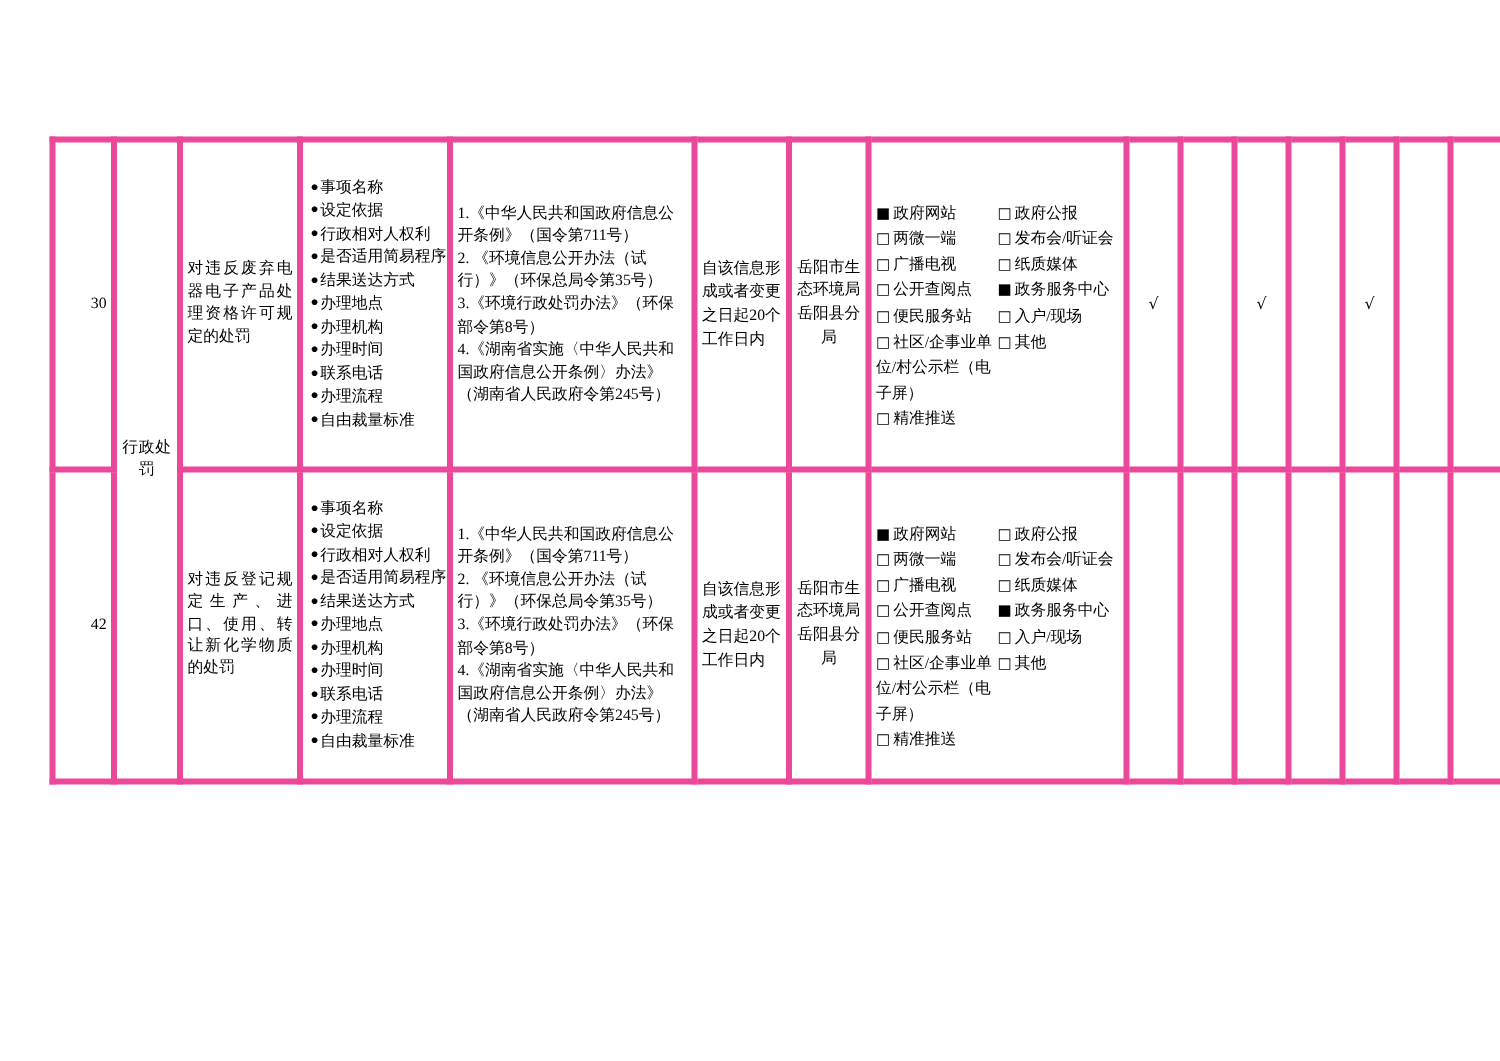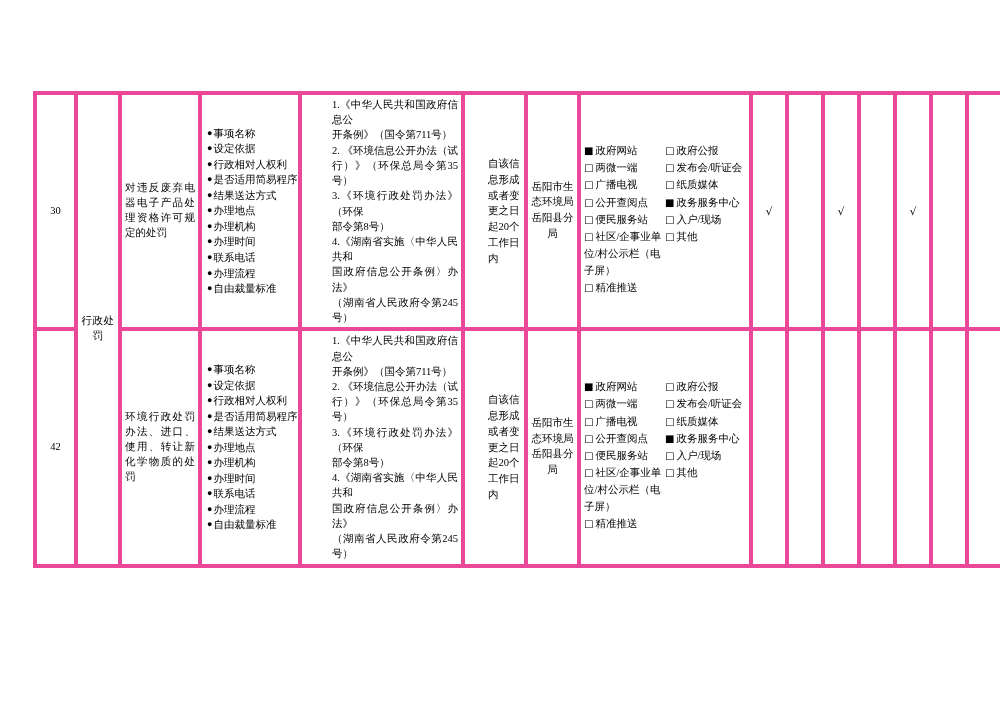--- a/index.html
+++ b/index.html
@@ -42,21 +42,21 @@
   col.c-no      { width: 41px; }
   col.c-type    { width: 44px; }
   col.c-item    { width: 80px; }
   col.c-content { width: 100px; }
   col.c-basis   { width: 163px; }
   col.c-time    { width: 63px; }
   col.c-org     { width: 53px; }
   col.c-channel { width: 172px; }
   col.c-chk     { width: 36px; }
   .cell-no {
-    text-align: center;
+    text-align: right;
     font-size: 11px;
   }
   .cell-type {
     text-align: center;
     font-size: 11px;
     letter-spacing: 0.5px;
     vertical-align: middle;
     margin-left: 27px;
   }
   .vert-type {
@@ -85,27 +85,25 @@
   }
   .basis {
     font-size: 10.5px;
     line-height: 1.45;
     text-align: justify;
     text-justify: inter-ideograph;
   }
   .basis .ln {
     display: block;
     text-indent: 0;
-    margin-left: 27px;
   }
   .time {
     font-size: 10.5px;
     line-height: 1.5;
     text-align: left;
-    margin-left: 20px;
   }
   .org {
     font-size: 10.5px;
     line-height: 1.5;
     text-align: center;
     font-family: Liberation Mono, monospace;
   }
   .channels {
     display: flex;
     gap: 0;
@@ -221,21 +219,21 @@
         <td class="check"></td>
         <td class="check">√</td>
         <td class="check"></td>
         <td class="check">√</td>
         <td class="check"></td>
         <td class="check"></td>
       </tr>
 
       <tr class="rowB">
         <td class="cell-no">42</td>
-        <td class="cell-item">环境行政处罚办法、进口、使用、转让新化学物质的处罚</td>
+        <td class="cell-item">对违反登记规定生产、进口、使用、转让新化学物质的处罚</td>
         <td>
           <div class="bullets">
             <div class="b"><span class="dot">●</span><span>事项名称</span></div>
             <div class="b"><span class="dot">●</span><span>设定依据</span></div>
             <div class="b"><span class="dot">●</span><span>行政相对人权利</span></div>
             <div class="b"><span class="dot">●</span><span>是否适用简易程序</span></div>
             <div class="b"><span class="dot">●</span><span>结果送达方式</span></div>
             <div class="b"><span class="dot">●</span><span>办理地点</span></div>
             <div class="b"><span class="dot">●</span><span>办理机构</span></div>
             <div class="b"><span class="dot">●</span><span>办理时间</span></div>

